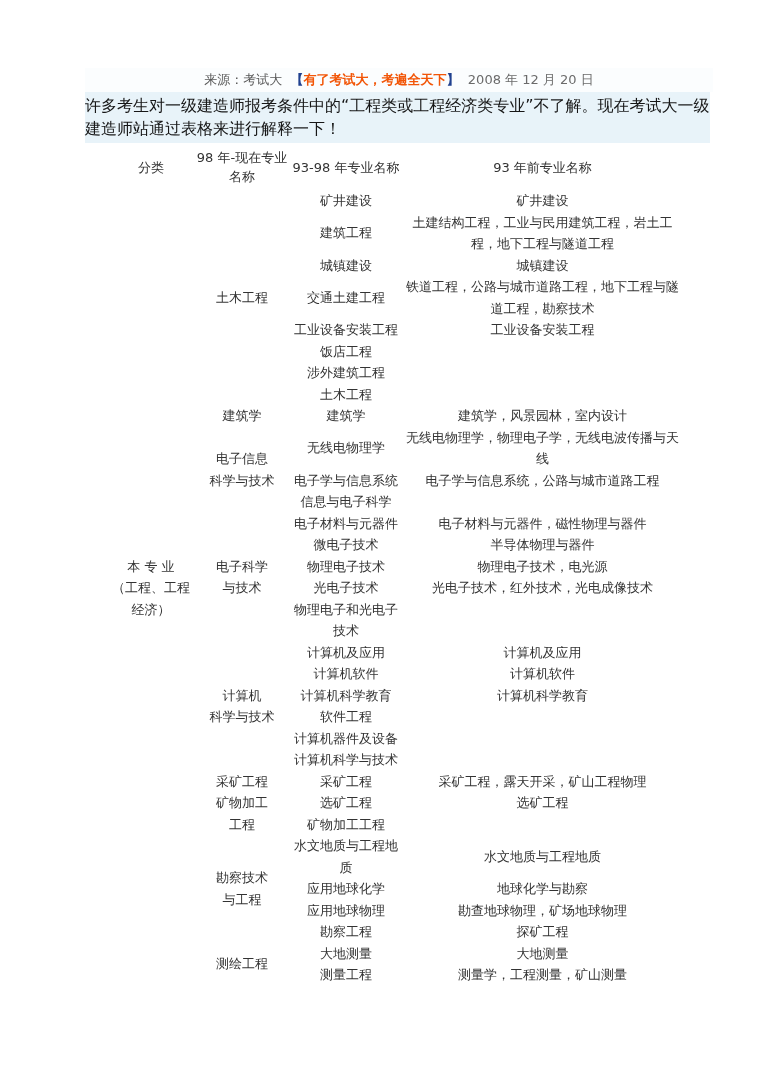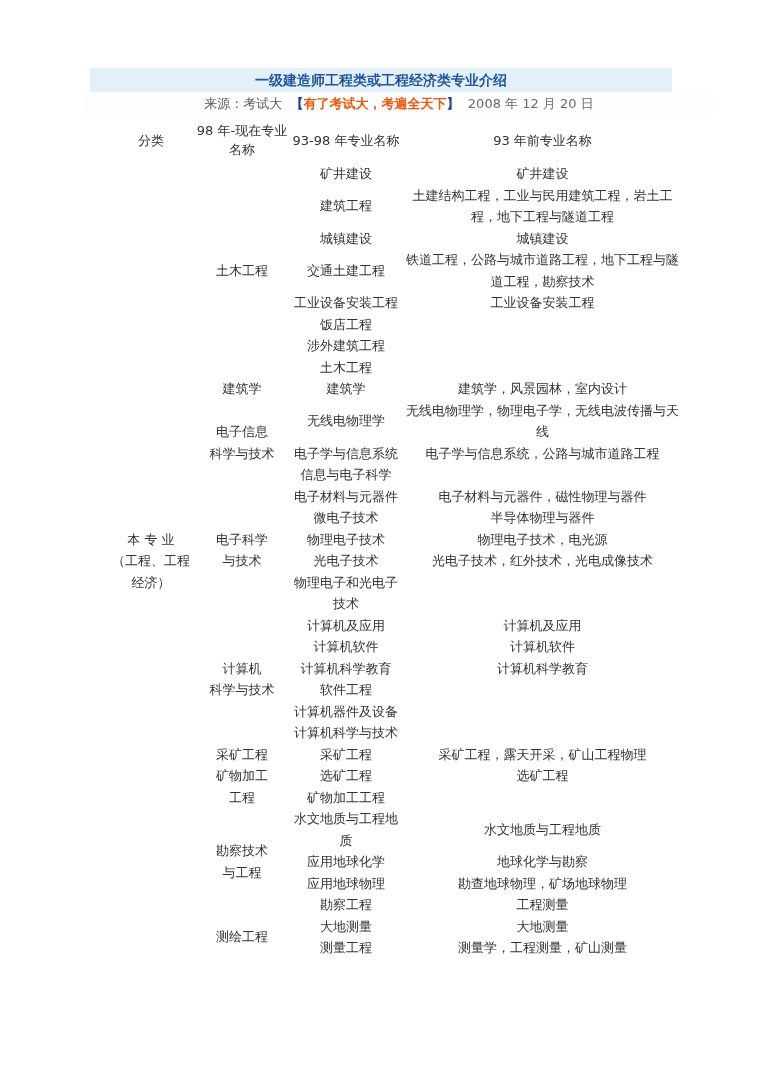--- a/index.html
+++ b/index.html
@@ -86,24 +86,24 @@
   }
   td.grp { color: #333333; }
   .red { color: #fe0606; }
 </style>
 </head>
 <body>
 
 <div class="page">
   <div class="content">
 
-    <div class="title-bar">一级建造师工程类或工程经济类专业介绍</div>
 
     <div class="source-line"><span>来源：考试大</span><span>&nbsp;&nbsp;</span><span class="src-bracket">【</span><span class="src-slogan">有了考试大，考遍全天下</span><span class="src-bracket">】</span><span>&nbsp;&nbsp;</span><span class="src-date">2008 年 12 月 20 日</span></div>
 
+    <p class="intro">许多考生对一级建造师报考条件中的“工程类或工程经济类专业”不了解。现在考试大一级建造师站通过表格来进行解释一下！</p>
 
     <table class="majors">
       <colgroup>
         <col class="c1">
           <col class="c2">
           <col class="c3">
           <col class="c4">
       </colgroup>
       <thead>
         <tr>
@@ -242,21 +242,21 @@
           <tr>
             <td>应用地球化学</td>
             <td>地球化学与勘察</td>
           </tr>
           <tr>
             <td>应用地球物理</td>
             <td>勘查地球物理，矿场地球物理</td>
           </tr>
           <tr>
             <td>勘察工程</td>
-            <td>工程测量</td>
+            <td>探矿工程</td>
           </tr>
           <tr>
             <td class="grp" rowspan="2">测绘工程</td>
             <td>大地测量</td>
             <td>大地测量</td>
           </tr>
           <tr>
             <td>测量工程</td>
             <td>测量学，工程测量，矿山测量</td>
           </tr>

